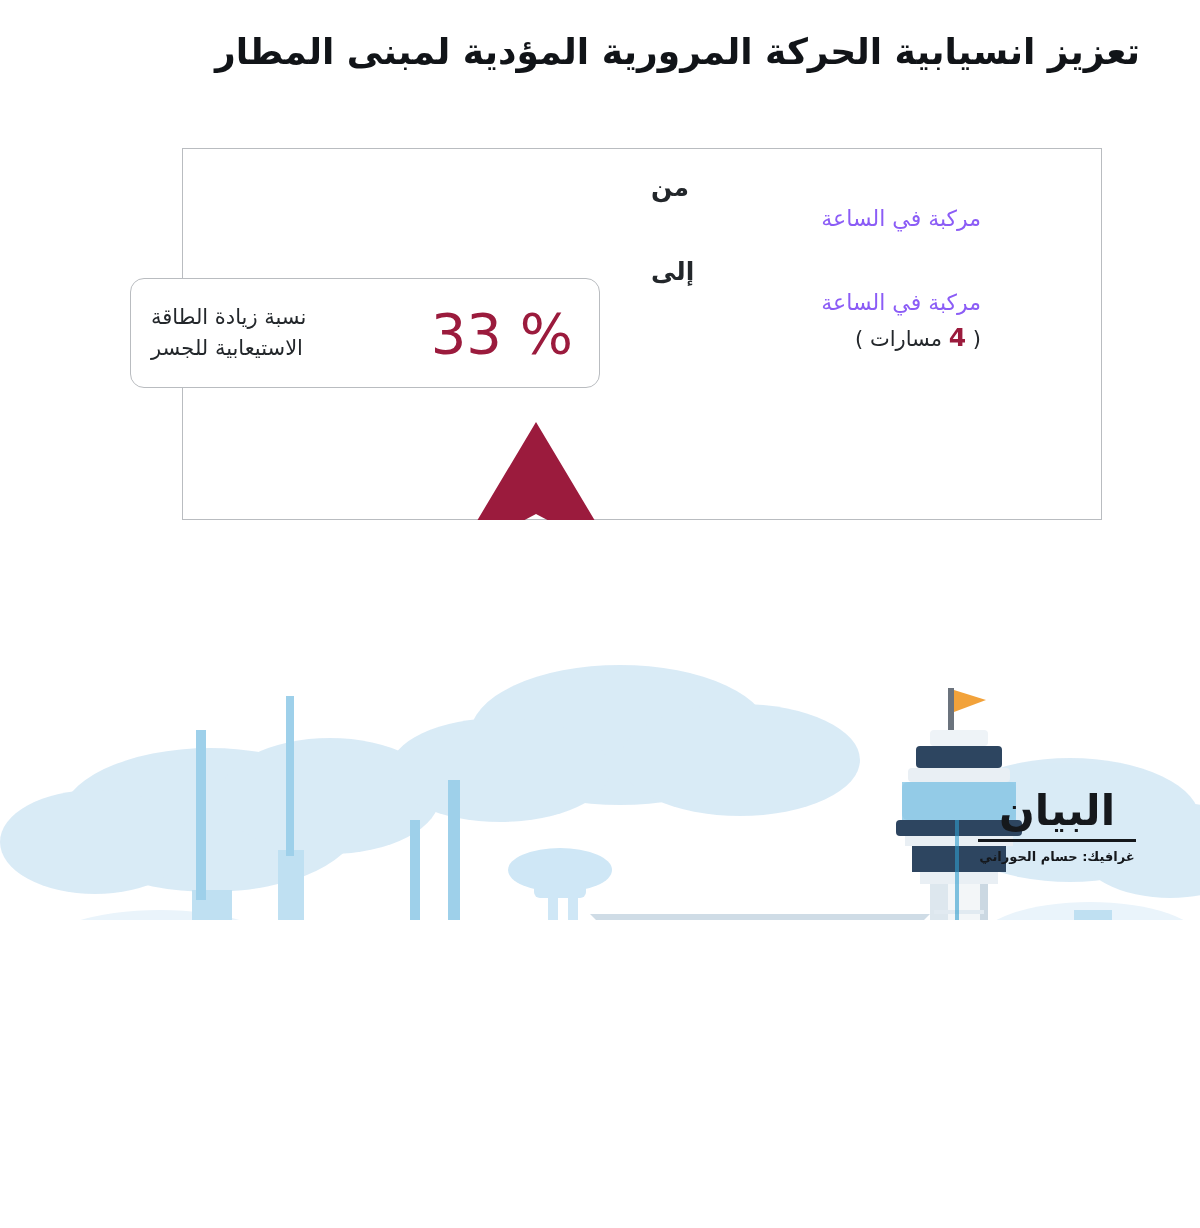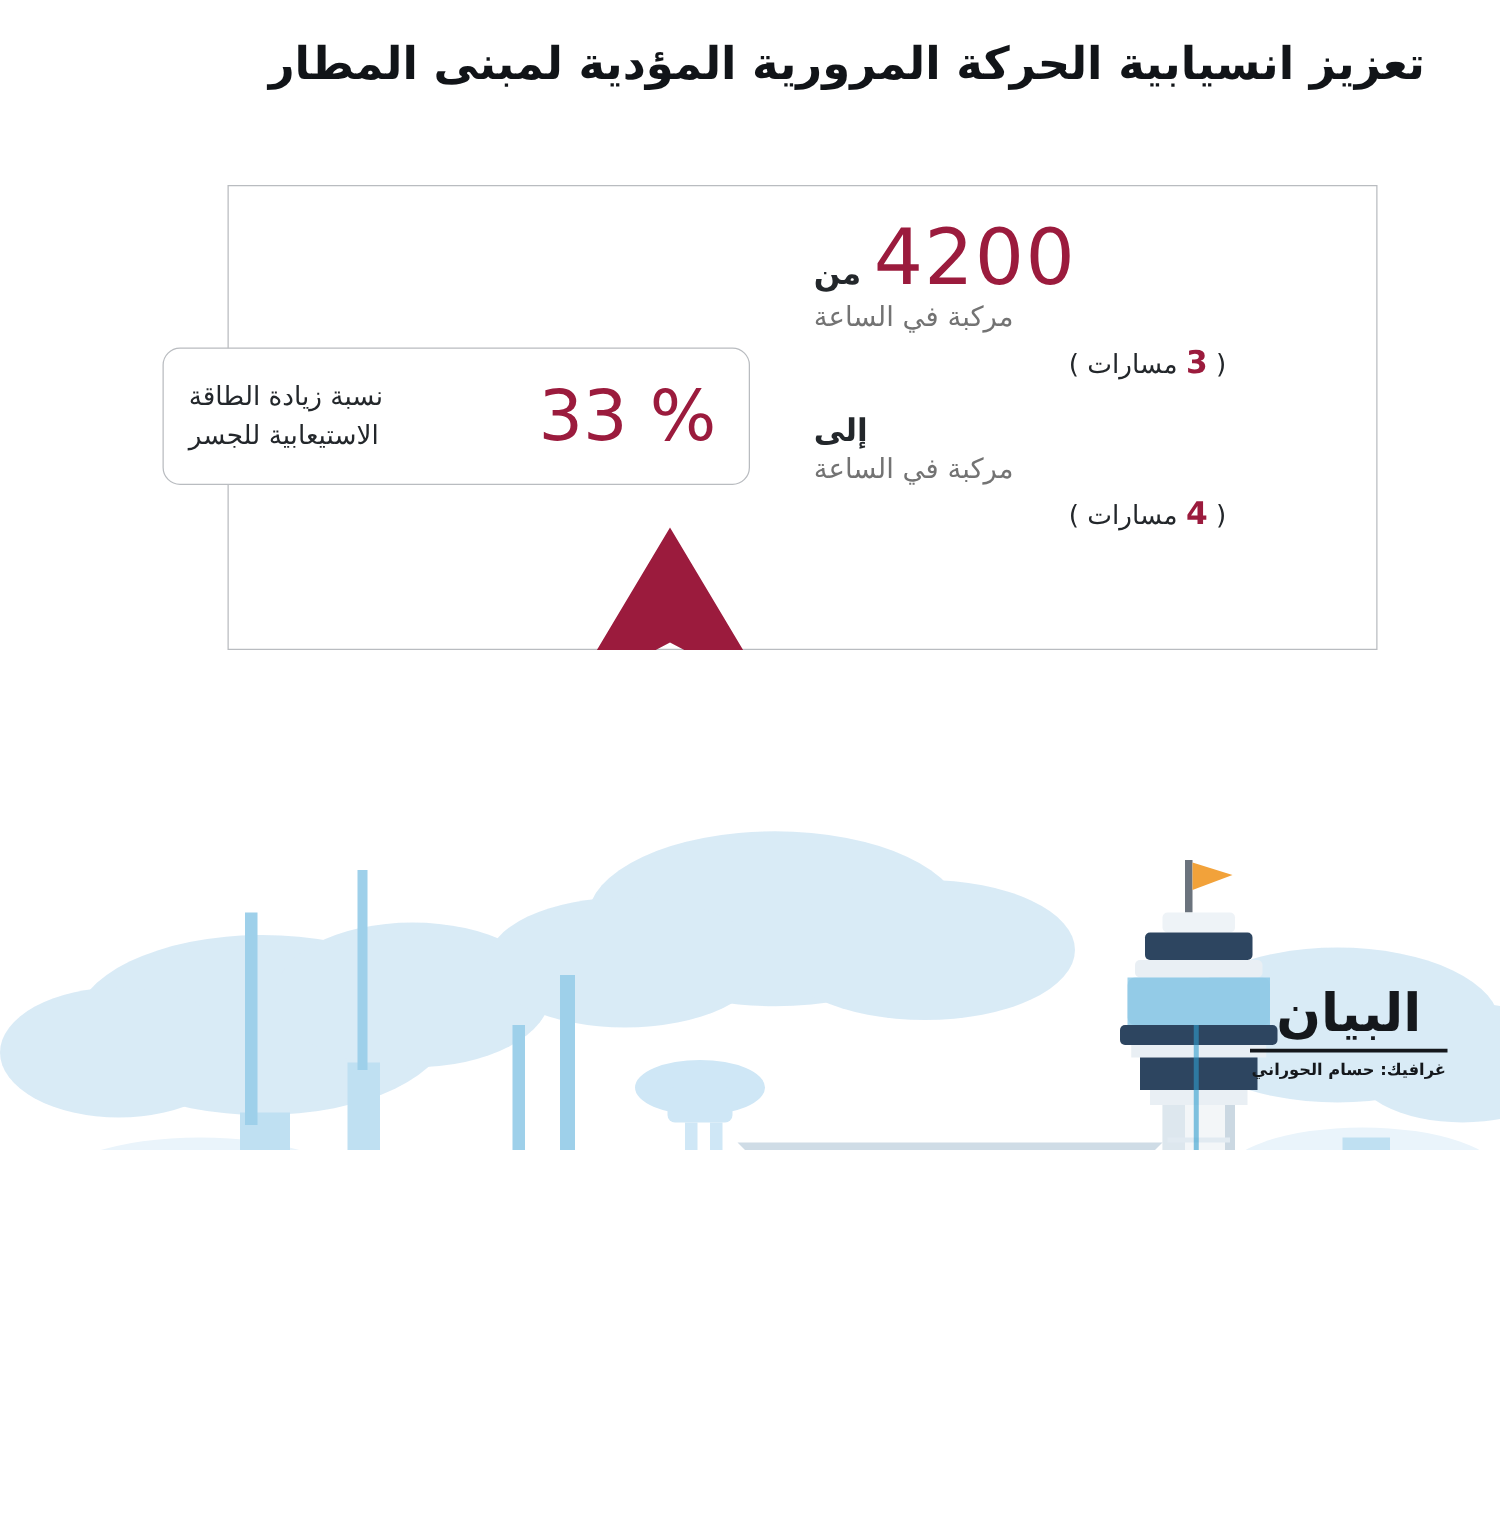--- a/index.html
+++ b/index.html
@@ -53,22 +53,22 @@
     gap: 10px;
   }
   .stat-prefix {
     font-size: 25px; color: #23272b; font-weight: 600;
   }
   .big-num {
     font-size: 62px; color: #9b1b3d; font-weight: 500;
     line-height: 1.05; letter-spacing: 1px;
   }
   .stat-sub {
-    font-size: 22px; color: #737373; margin-top: 4px;
-    text-align: left;
+    font-size: 22px; color: #8b5cf6; margin-top: 4px;
+    text-align: right;
   }
   .stat-lanes {
     font-size: 21px; color: #23272b; margin-top: 8px; text-align: right;
   }
   .stat-lanes b { color: #9b1b3d; font-size: 25px; font-weight: bold; }
 
   
   .arrow-wrap {
     position: absolute;
     top: 265px; right: 480px;
@@ -159,21 +159,21 @@
   
   .illus {
     position: absolute;
     left: 0; top: 520px;
     width: 1200px; height: 708px;
   }
 
   
   .logo-block {
     position: absolute;
-    bottom: 56px; right: 21px;
+    bottom: 56px; right: 43px;
     width: 200px;
     text-align: center;
     z-index: 40;
   }
   .logo-word {
     font-family: "DejaVu Sans", "Liberation Sans", sans-serif;
     font-size: 42px; font-weight: bold; color: #15181c;
     line-height: 1;
   }
   .logo-rule {
@@ -191,28 +191,22 @@
 <div class="page">
 
   <div class="title">تعزيز انسيابية الحركة المرورية المؤدية لمبنى المطار</div>
 
   <div class="stat-box">
     <div class="stat-col">
 
       <div class="stat-group">
         <div class="stat-line1">
           <span class="stat-prefix">من</span>
-          <span class="big-num">4200</span>
         </div>
         <div class="stat-sub">مركبة في الساعة</div>
-        <div class="stat-lanes">
-          <span>(</span>
-          <b>3</b>
-          <span>مسارات )</span>
-        </div>
       </div>
 
       <div class="stat-group">
         <div class="stat-line1">
           <span class="stat-prefix">إلى</span>
         </div>
         <div class="stat-sub">مركبة في الساعة</div>
         <div class="stat-lanes">
           <span>(</span>
           <b>4</b>

